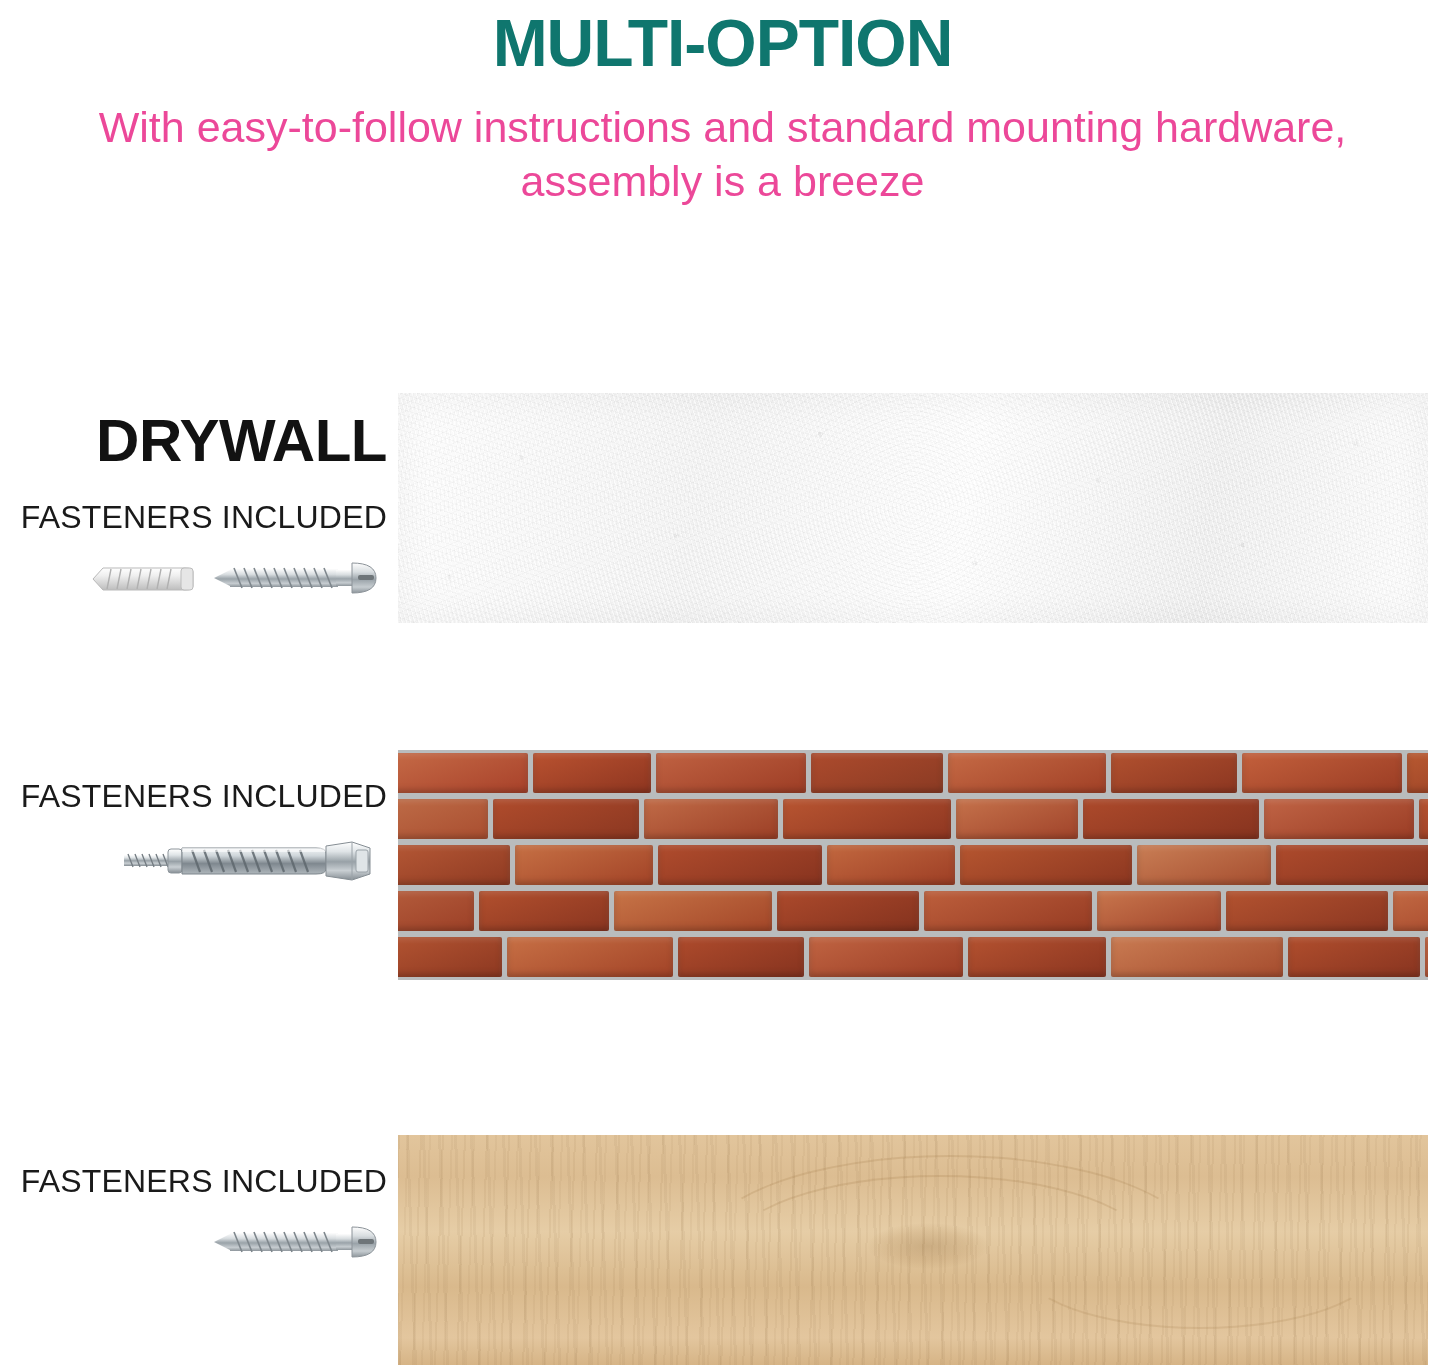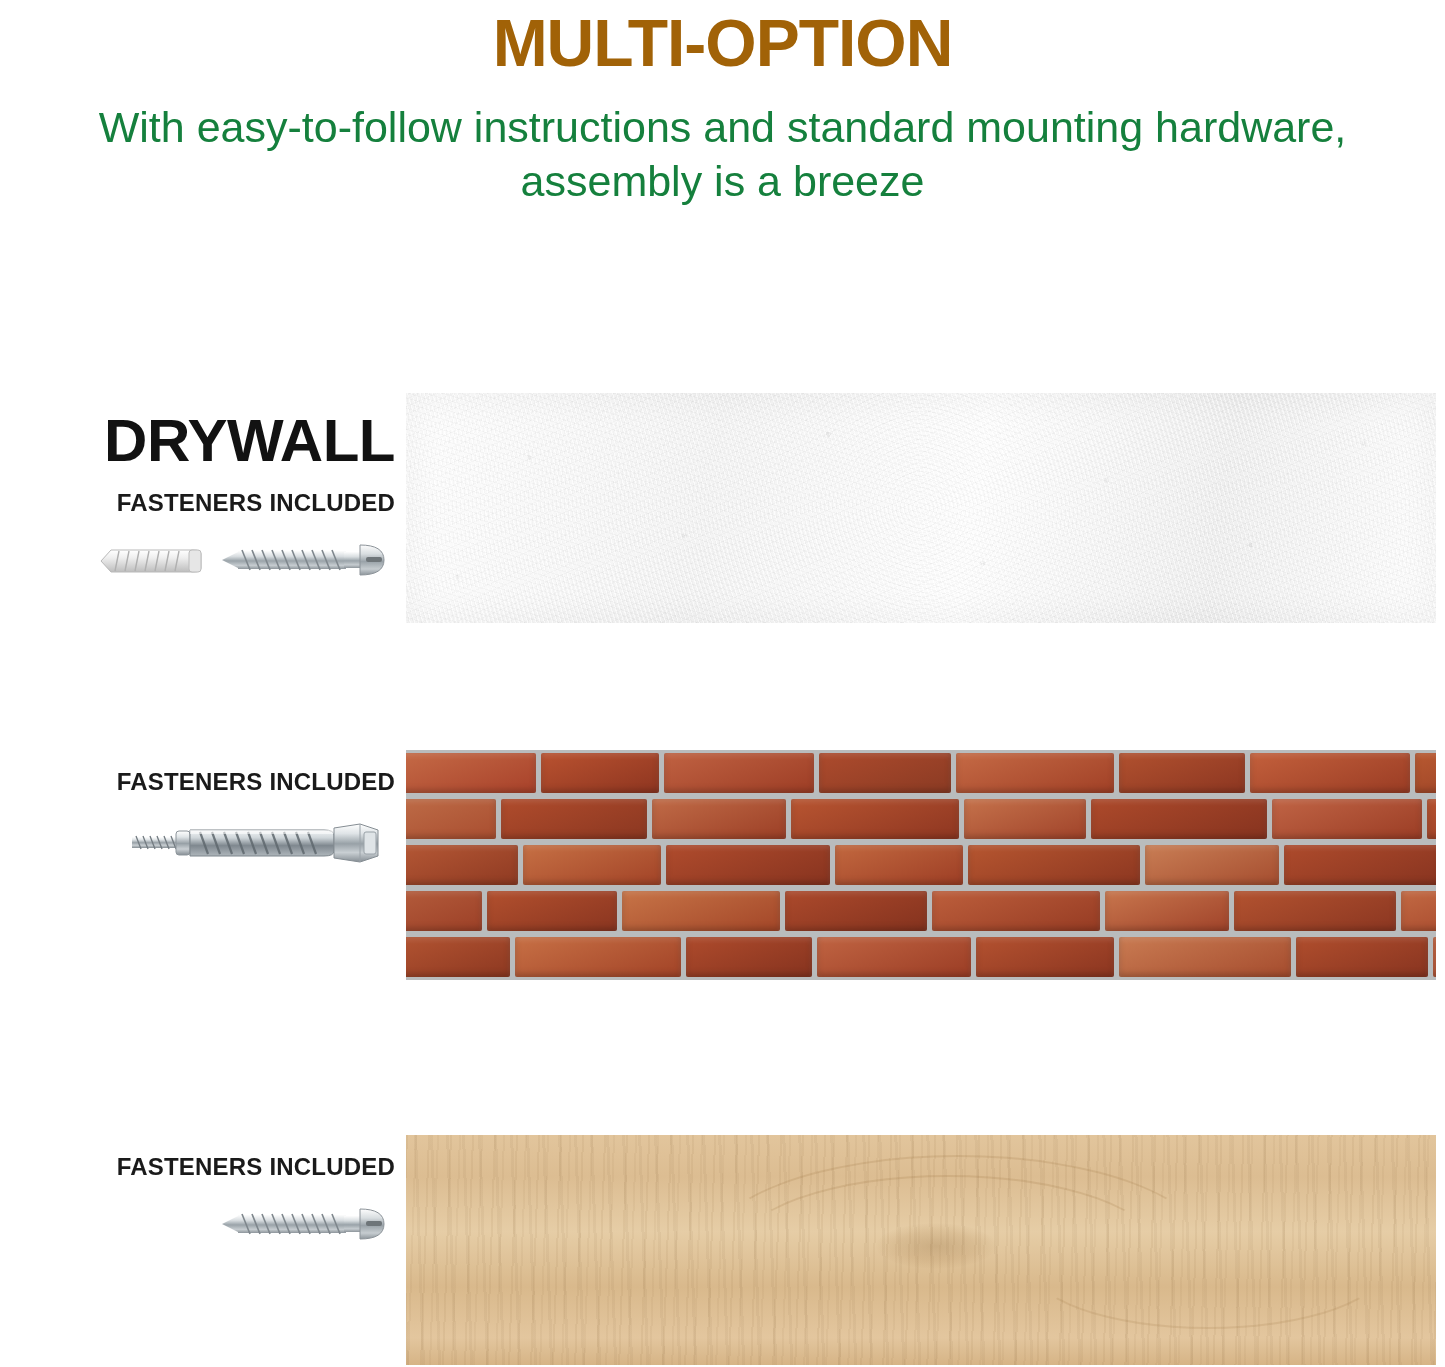--- a/index.html
+++ b/index.html
@@ -21,39 +21,39 @@
     width: 100%;
     text-align: center;
     padding-top: 8px;
   }
   .title {
     font-family: "Liberation Sans", sans-serif;
     font-weight: bold;
     font-size: 66px;
     line-height: 1.08;
     letter-spacing: -1px;
-    color: #a16207;
+    color: #0f766e;
     margin: 0 auto;
     max-width: 1180px;
     text-transform: uppercase;
   }
   .subtitle {
     font-family: "Liberation Sans", sans-serif;
     font-weight: normal;
     font-size: 43px;
     line-height: 1.25;
-    color: #15803d;
+    color: #ec4899;
     margin: 22px auto 0 auto;
     max-width: 1250px;
   }
 
   
   .row {
     position: absolute;
-    left: 8px;
+    left: 0;
     width: 1276px;
     height: 230px;
     padding-left: 23px;
   }
   .row-drywall { top: 393px; }
   .row-brick   { top: 750px; }
   .row-wood    { top: 1135px; }
 
   .label-col {
     position: absolute;
@@ -69,25 +69,25 @@
     font-family: "Liberation Sans", sans-serif;
     font-weight: bold;
     font-size: 60px;
     line-height: 1;
     color: #121212;
     letter-spacing: -0.5px;
     margin: 18px 0 0 0;
   }
   .fasteners {
     font-family: "Liberation Sans", sans-serif;
-    font-weight: bold;
-    font-size: 24px;
+    font-weight: normal;
+    font-size: 32px;
     line-height: 1;
     color: #1a1a1a;
-    margin-top: 20px;
+    margin-top: 30px;
     letter-spacing: 0.2px;
   }
   .hw {
     margin-top: 18px;
     height: 70px;
     position: relative;
   }
 
   
   .swatch {

